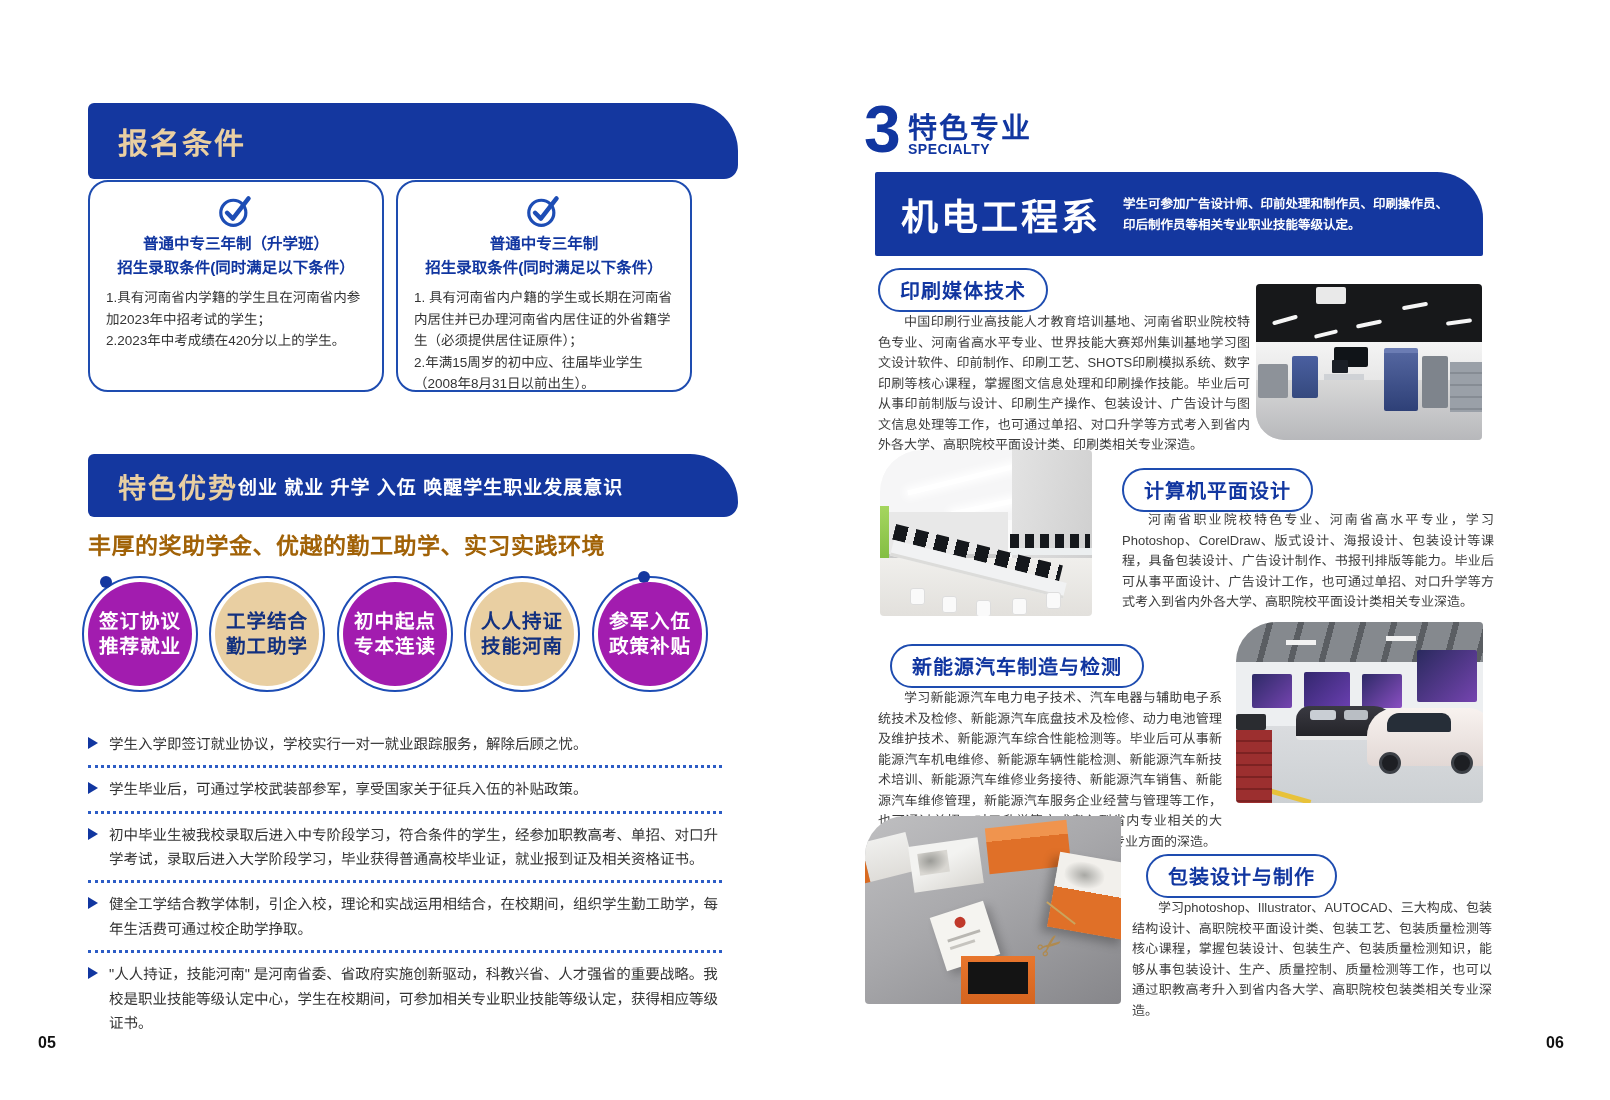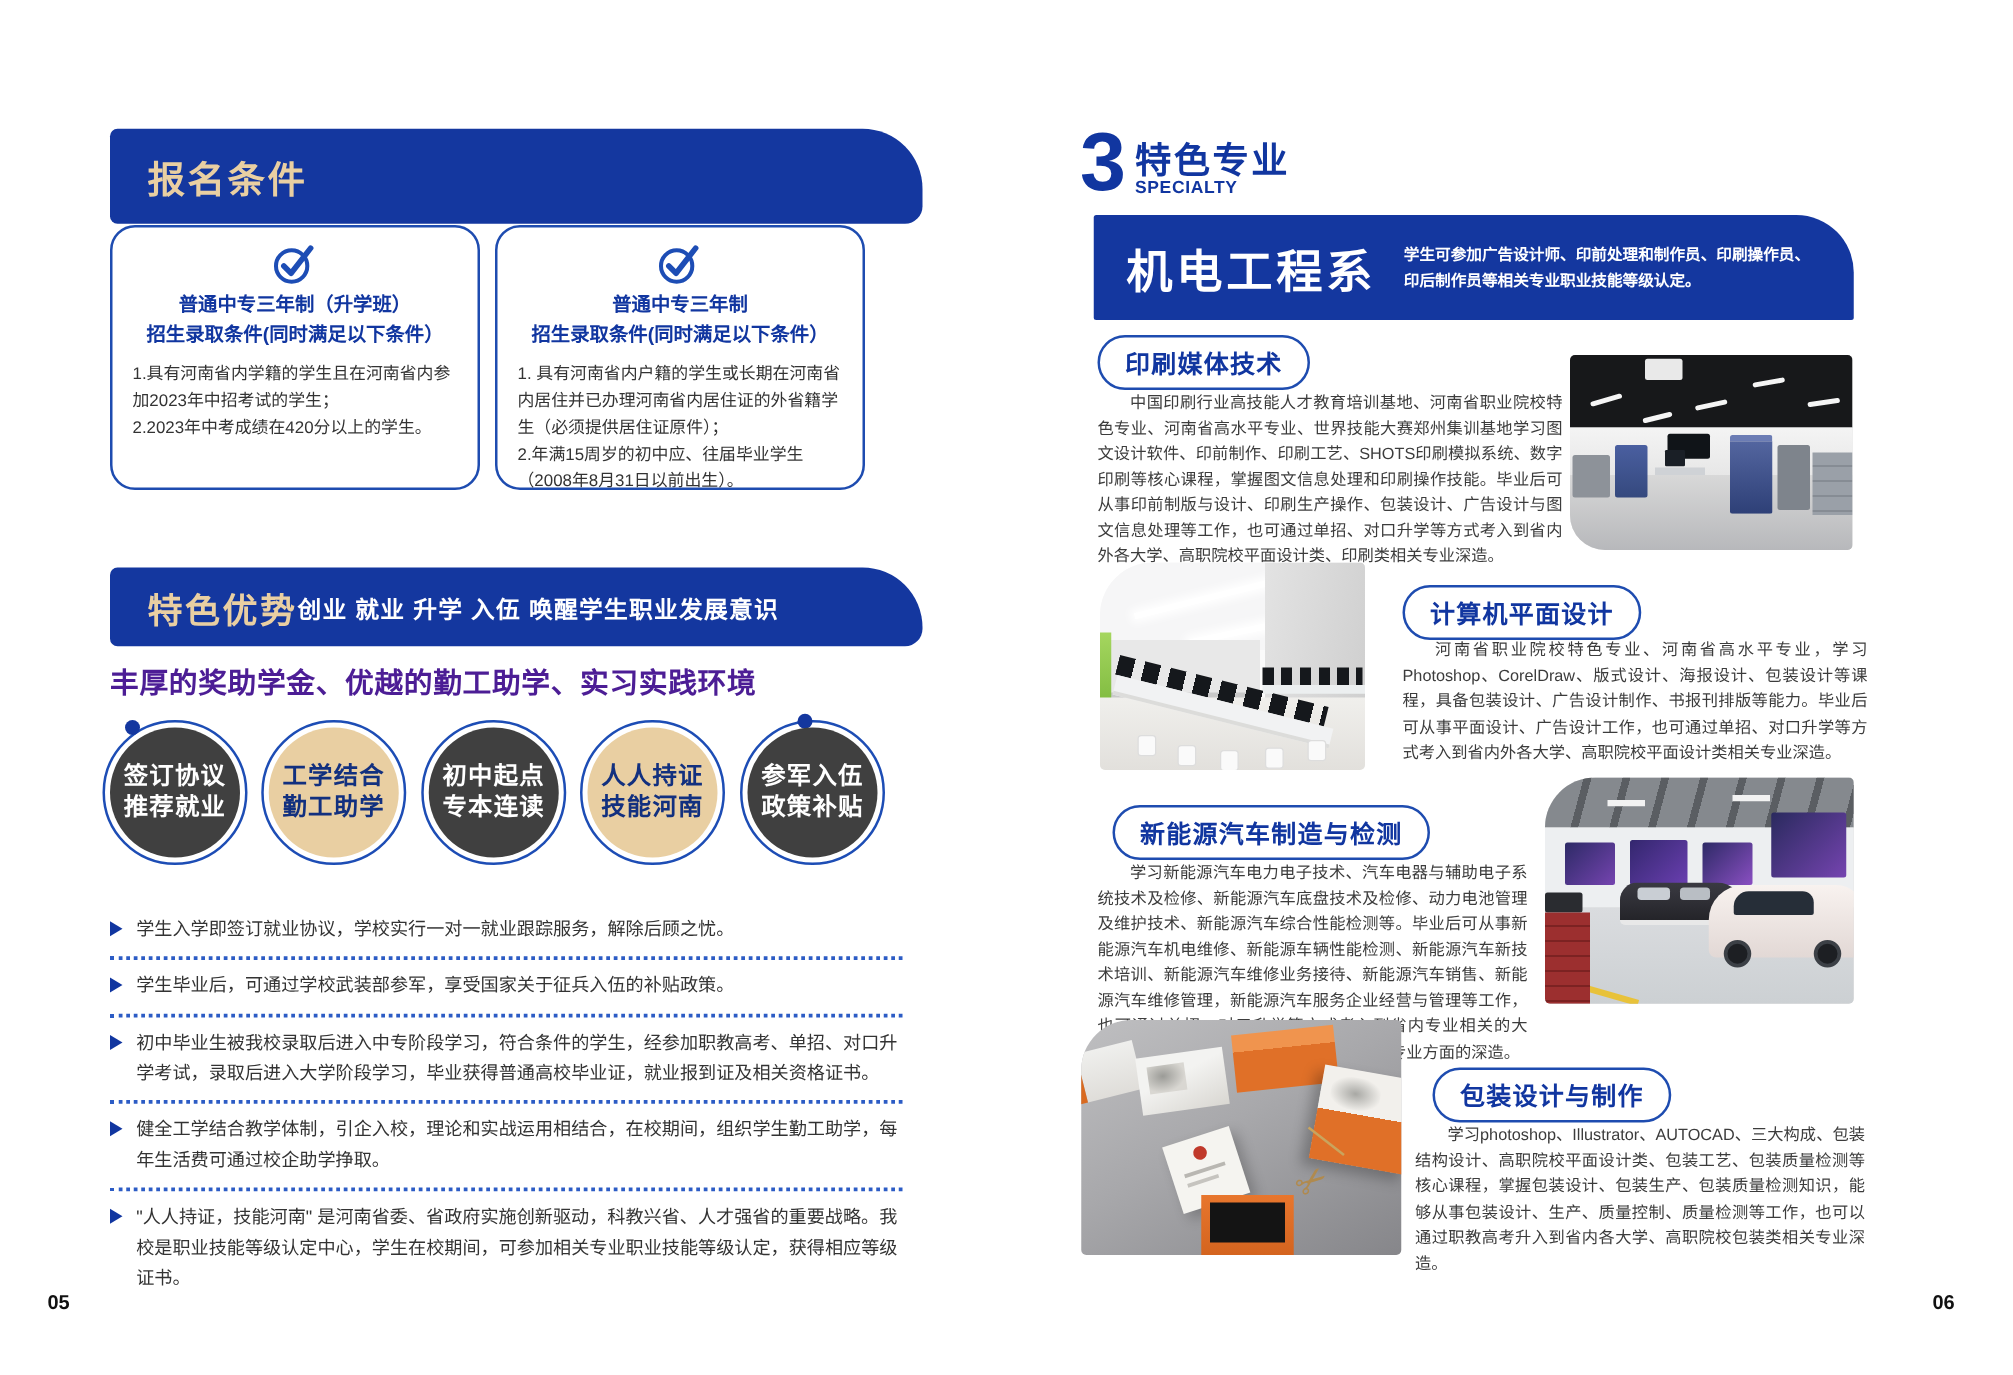--- a/index.html
+++ b/index.html
@@ -12,24 +12,24 @@
   .banner-title{color:#e9cfa2;font-weight:bold;letter-spacing:2px;}
   .banner-sub{color:#fff;font-weight:bold;}
 
   
   .cond-box{position:absolute;width:296px;height:212px;background:#fff;border:2.5px solid #1e4cb0;border-radius:20px;box-sizing:border-box;padding:12px 16px 10px;}
   .cond-head{text-align:center;}
   .cond-title{color:#1136a0;font-weight:bold;font-size:15.5px;line-height:1.55;}
   .cond-body{margin-top:7px;font-size:13.5px;color:#333;line-height:1.6;}
 
   
-  .highlight{position:absolute;color:#4c1d95;font-weight:bold;font-size:23px;letter-spacing:.5px;}
+  .highlight{position:absolute;color:#a16207;font-weight:bold;font-size:23px;letter-spacing:.5px;}
   .ring{position:absolute;width:112px;height:112px;border:2px solid #1d4db5;border-radius:50%;}
   .core{position:absolute;inset:4px;border-radius:50%;display:flex;flex-direction:column;align-items:center;justify-content:center;font-weight:bold;font-size:19.5px;line-height:1.3;letter-spacing:1px;}
-  .c-blue .core{background:#404040;color:#fff;}
+  .c-blue .core{background:#a21caf;color:#fff;}
   .c-tan .core{background:#e9cfa2;color:#12307f;}
   .ring-dot{position:absolute;width:12px;height:12px;background:#14379f;border-radius:50%;}
 
   
   .bullets{position:absolute;left:88px;top:724px;width:634px;}
   .bullet{display:flex;gap:11px;padding:8px 0;font-size:14.5px;color:#333;line-height:1.68;}
   .tri{flex:none;width:0;height:0;border-left:10px solid #1136a0;border-top:6.5px solid transparent;border-bottom:6.5px solid transparent;margin-top:5px;}
   .dotted-sep{border-top:3px dotted #2c5cc5;height:0;margin:1px 0;}
 
   

